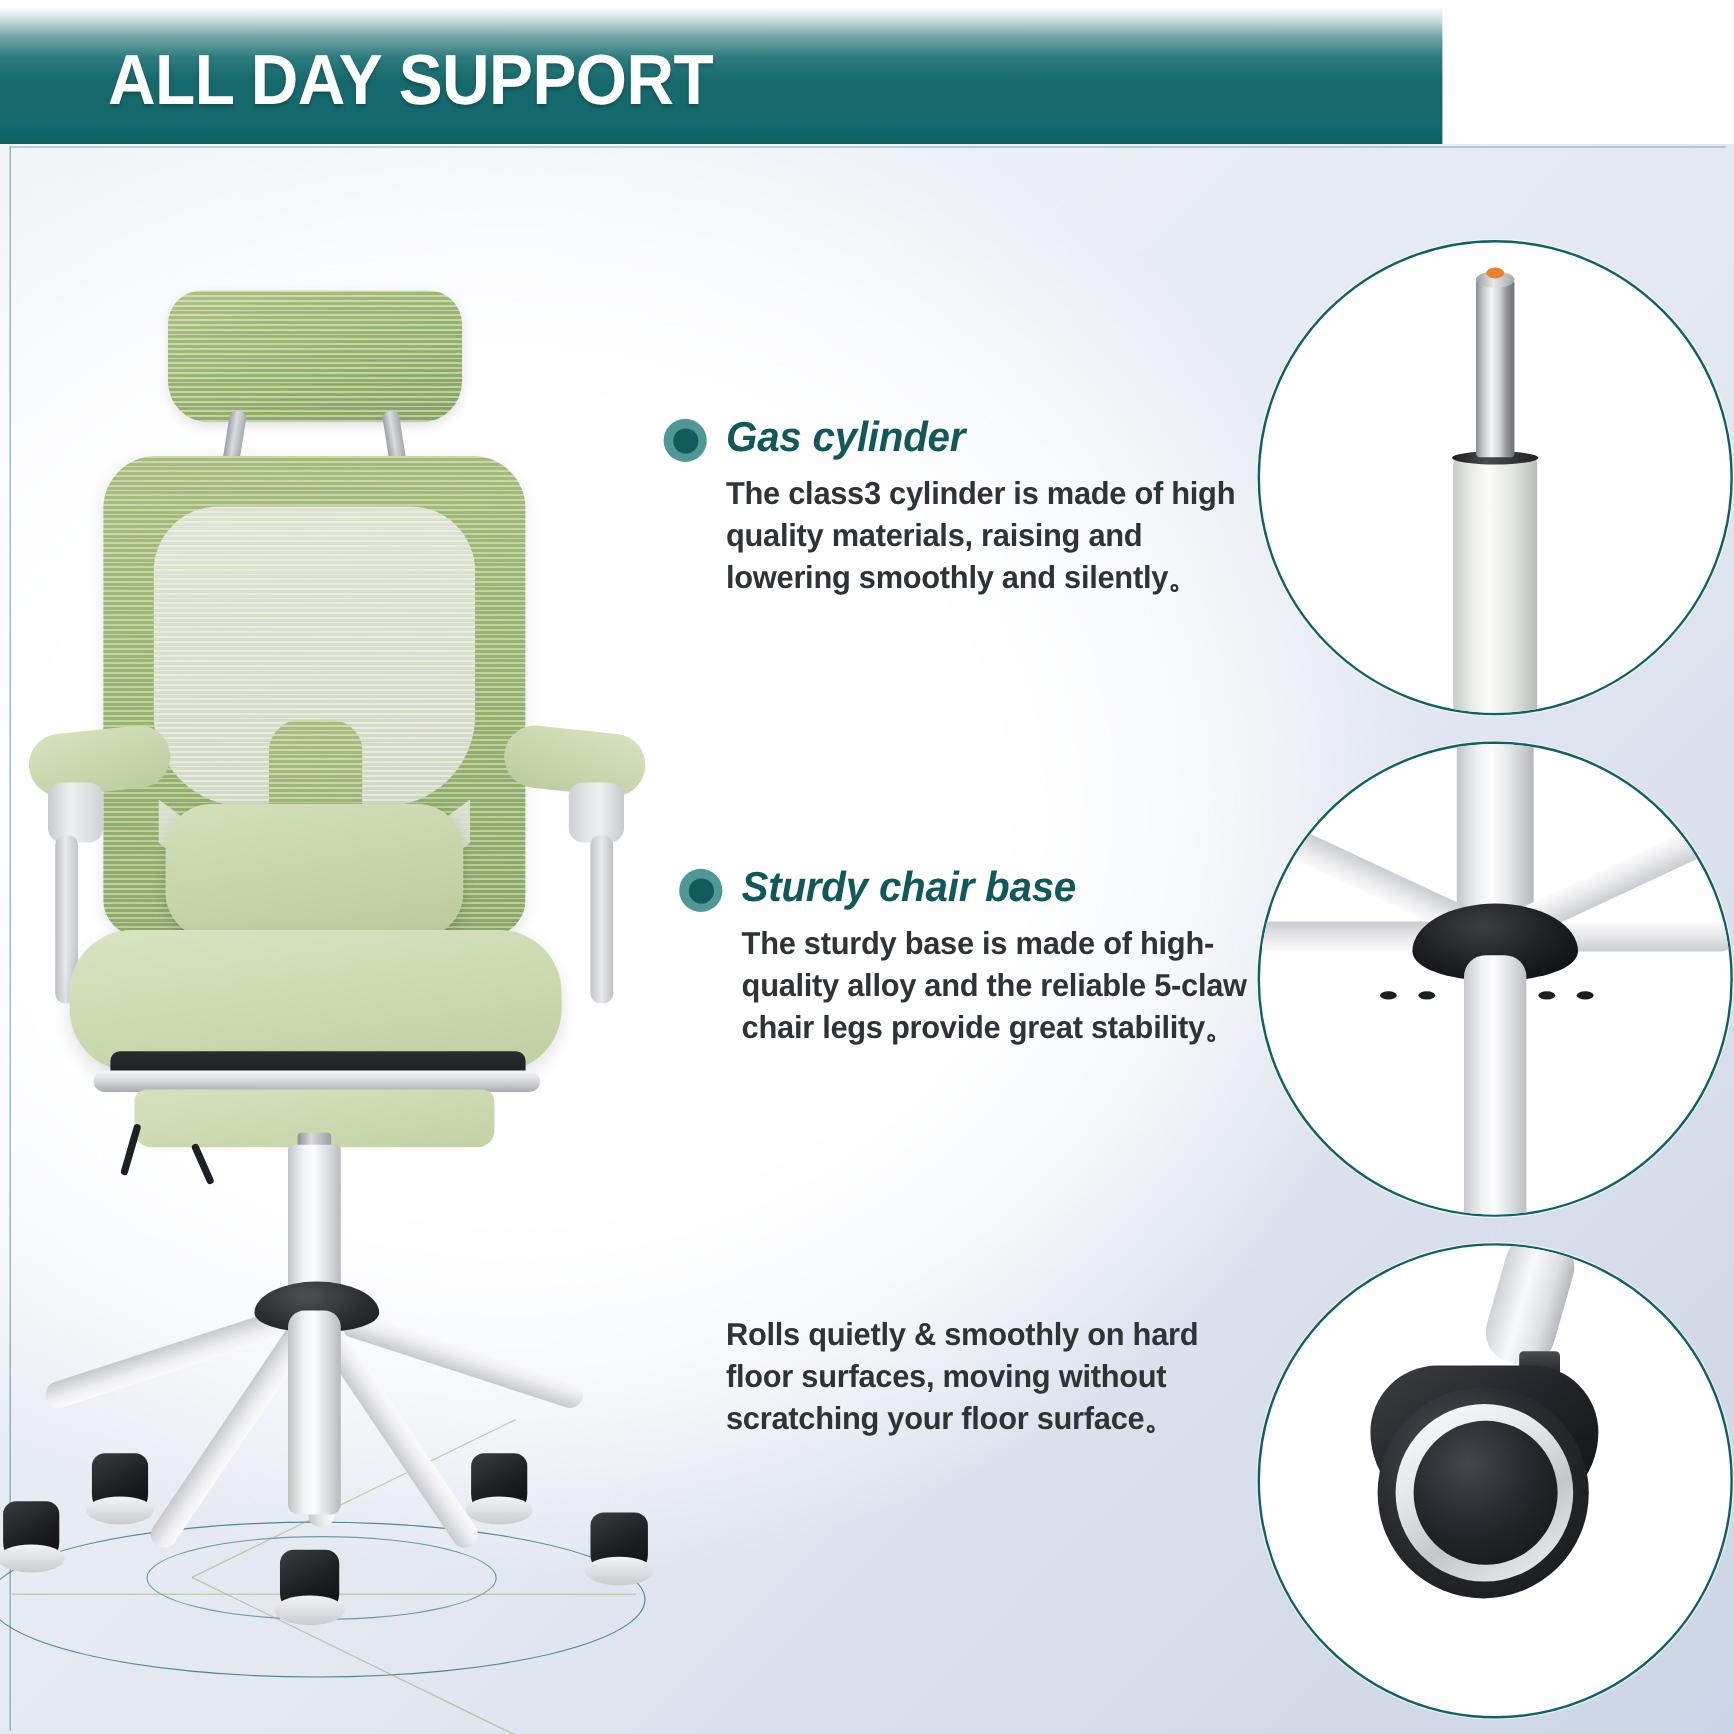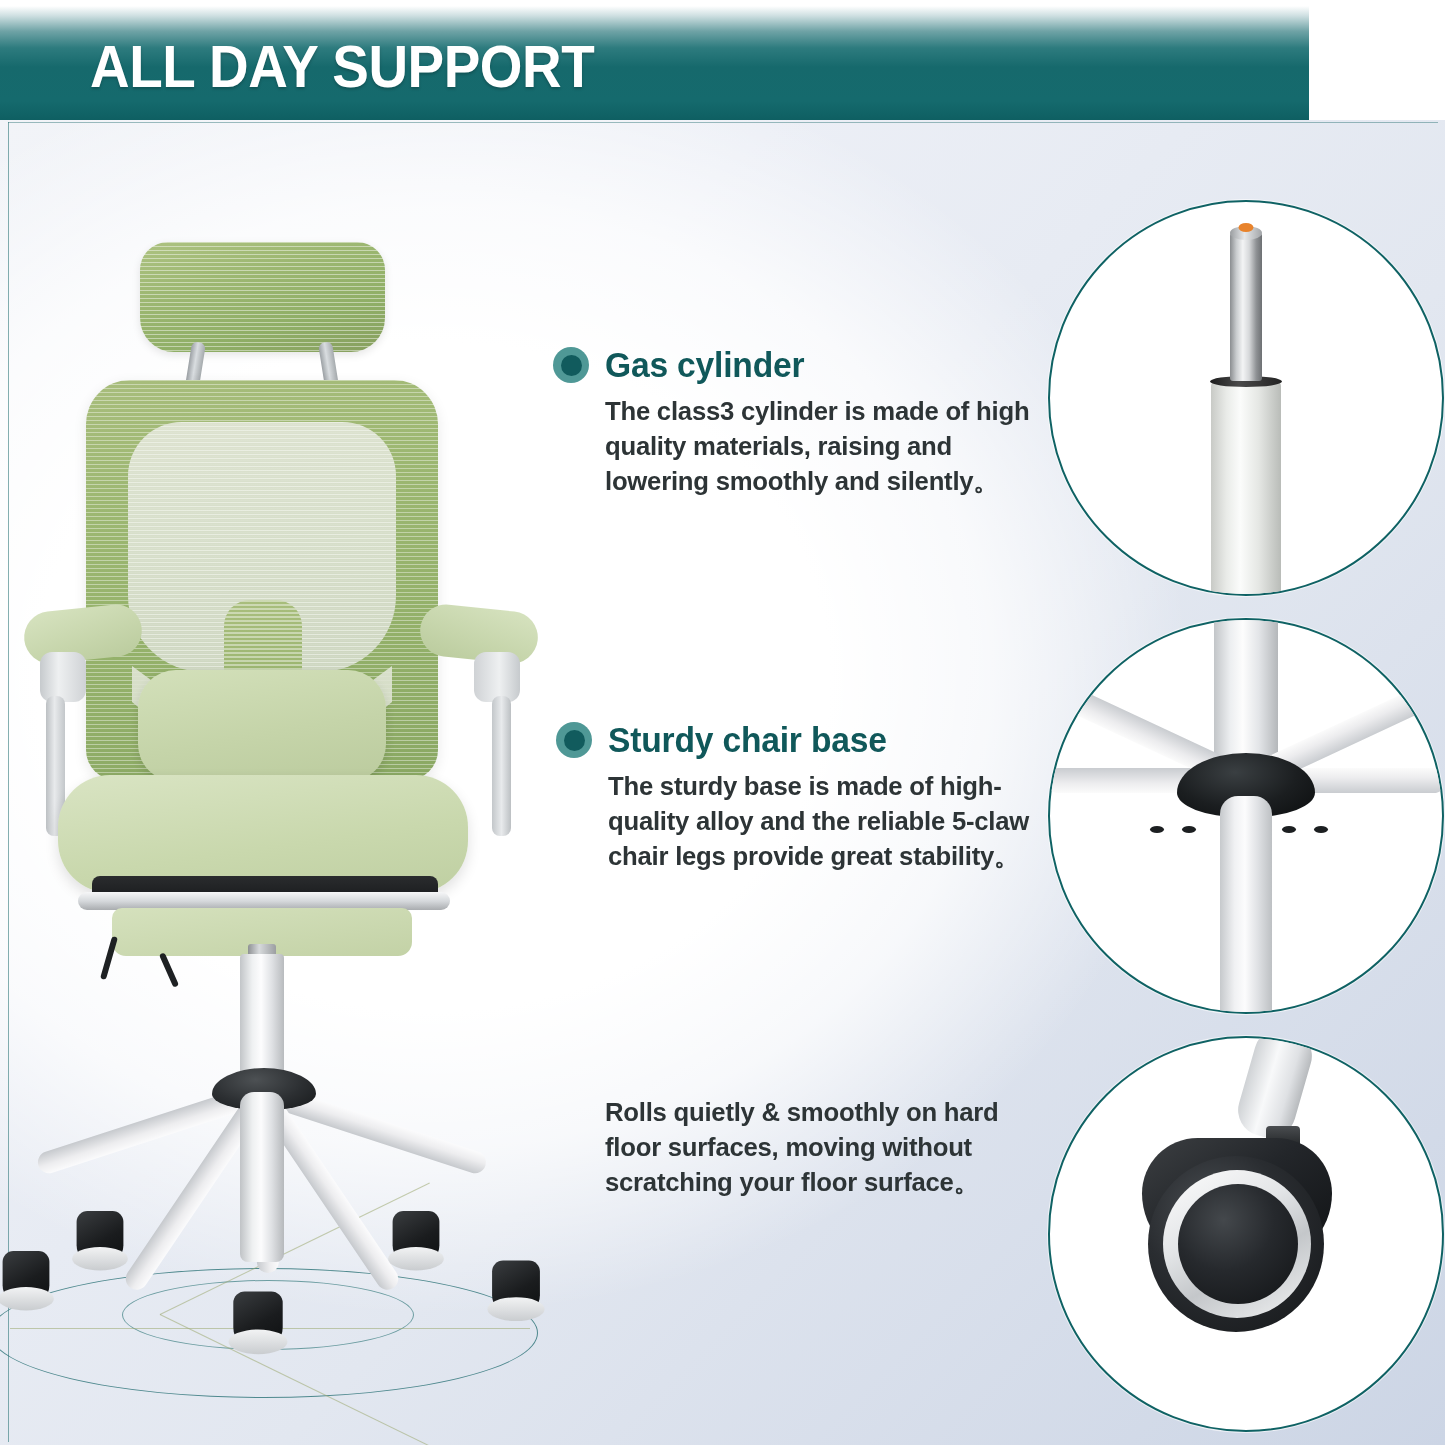--- a/index.html
+++ b/index.html
@@ -6,21 +6,21 @@
   body{
     width:1445px;height:1445px;
     background:#ffffff;
     font-family:"Liberation Sans", sans-serif;
     overflow:hidden;
   }
   .page{position:relative;width:1445px;height:1445px;overflow:hidden;background:#ffffff;}
 
   
   .header-band{
-    position:absolute;left:0;top:0;width:1309px;height:120px;
+    position:absolute;left:0;top:0;width:1202px;height:120px;
     background:linear-gradient(to bottom,
        #ffffff 0%, #ffffff 5%, #cfe0e2 13%, #6fa3a6 26%,
        #2d7b7e 40%, #16696c 56%, #156a6d 84%, #0e5f62 100%);
   }
   .header-title{
     position:absolute;left:90px;top:36px;
     font-size:59px;line-height:62px;
     font-weight:bold;letter-spacing:-0.5px;
     color:#ffffff;
     font-family:"Liberation Sans", sans-serif;
@@ -42,24 +42,24 @@
   }
   .top-rule{
     position:absolute;left:8px;top:122px;width:1430px;height:1px;
     background:#2a7274;opacity:0.45;
   }
 
   
   .features{position:absolute;left:553px;top:345px;width:520px;}
   .feature{position:relative;margin-bottom:0;}
   .f1{position:absolute;left:0;top:0;width:520px;}
-  .f2{position:absolute;left:3px;top:375px;width:520px;}
+  .f2{position:absolute;left:13px;top:375px;width:520px;}
   .f3{position:absolute;left:0;top:750px;width:520px;}
 
-  .feature-head{display:flex;align-items:center;gap:16px;margin-bottom:9px;}
+  .feature-head{display:flex;align-items:flex-end;gap:16px;margin-bottom:9px;font-style:italic;}
   .bullet{
     width:36px;height:36px;border-radius:50%;
     background:#4f9896;
     display:flex;align-items:center;justify-content:center;
     flex:0 0 36px;
   }
   .bullet i{display:block;width:21px;height:21px;border-radius:50%;background:#115b5d;}
   .feature-title{
     font-size:35px;line-height:40px;font-weight:bold;color:#10585a;
     font-family:"Liberation Sans", sans-serif;letter-spacing:-0.2px;

